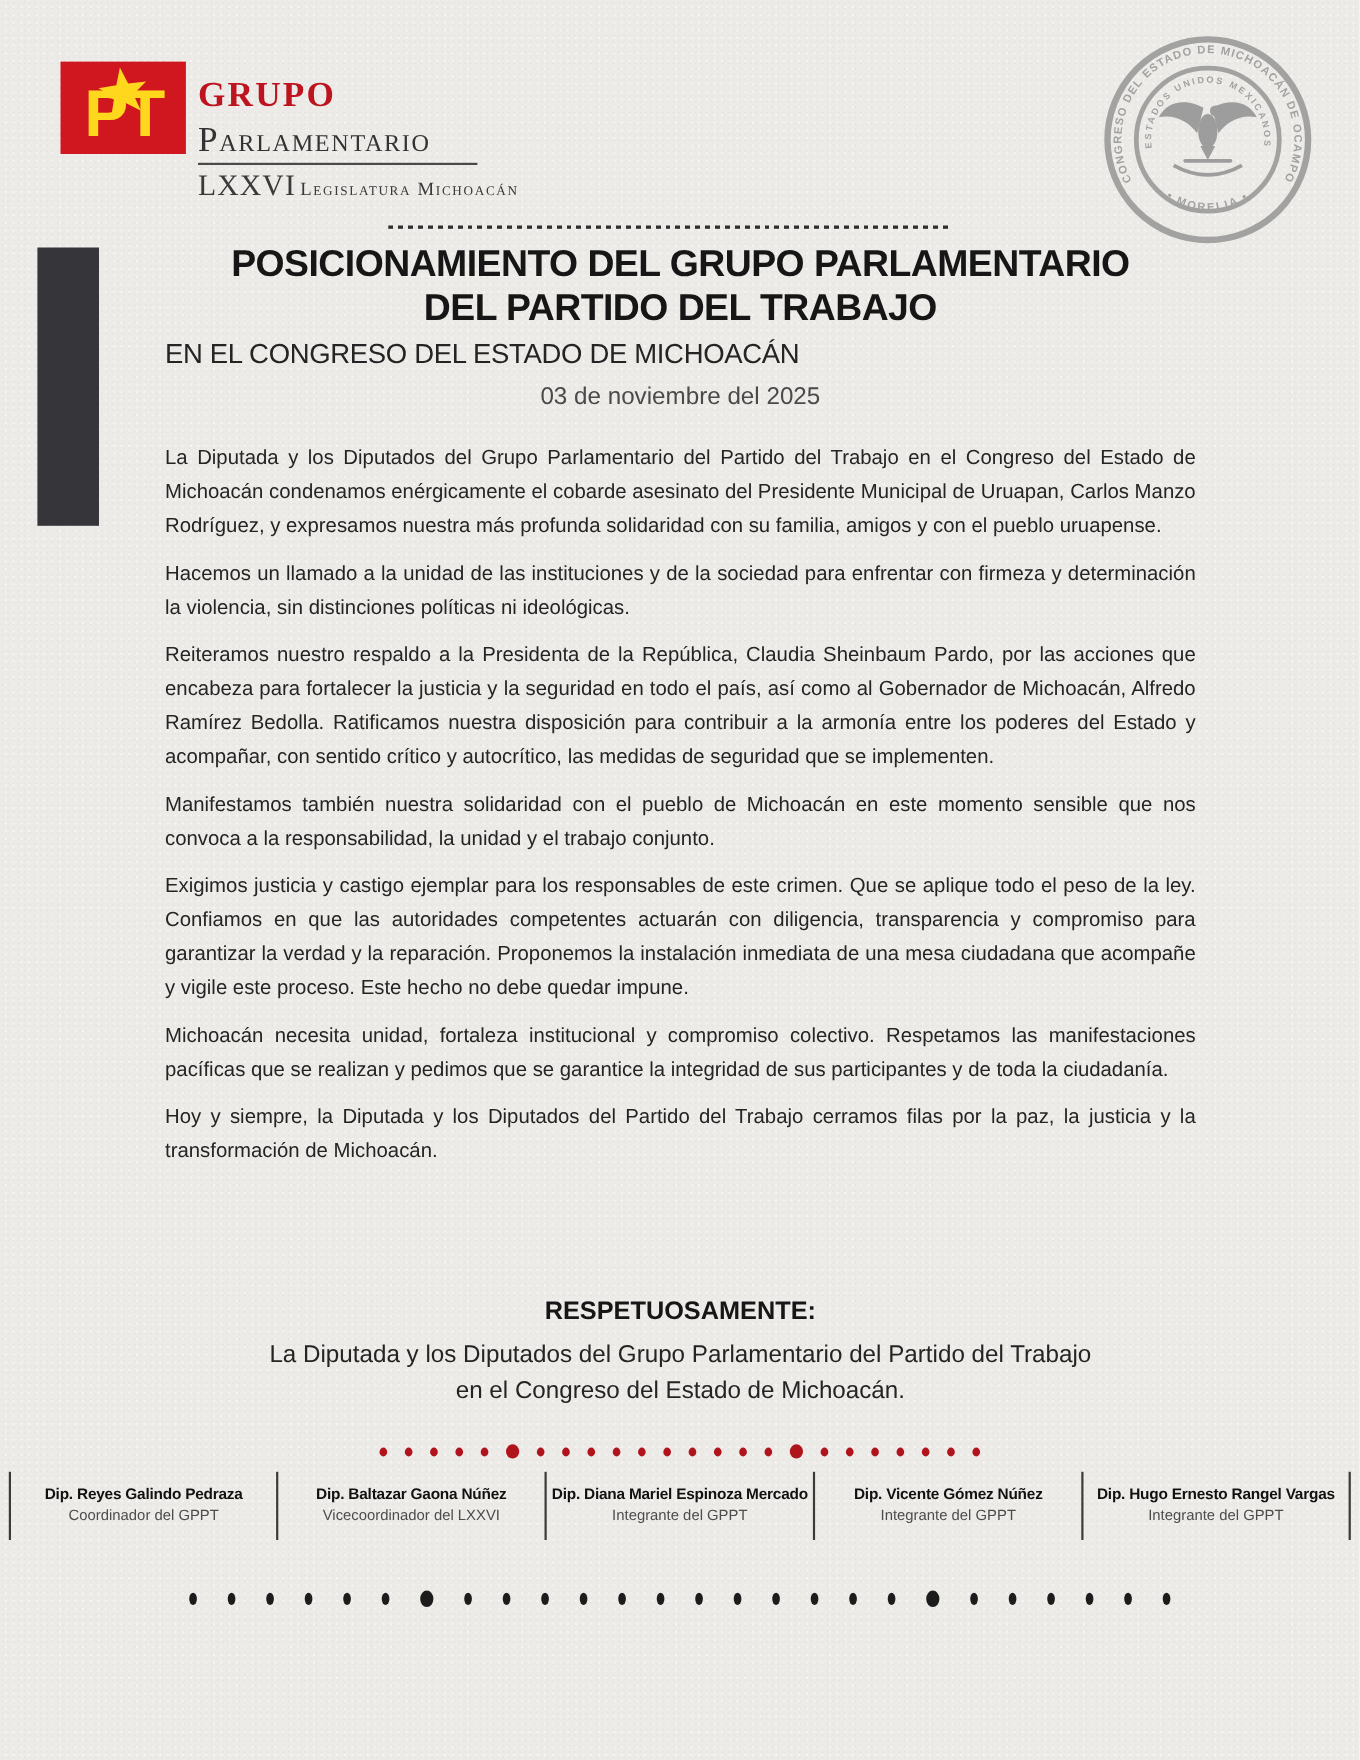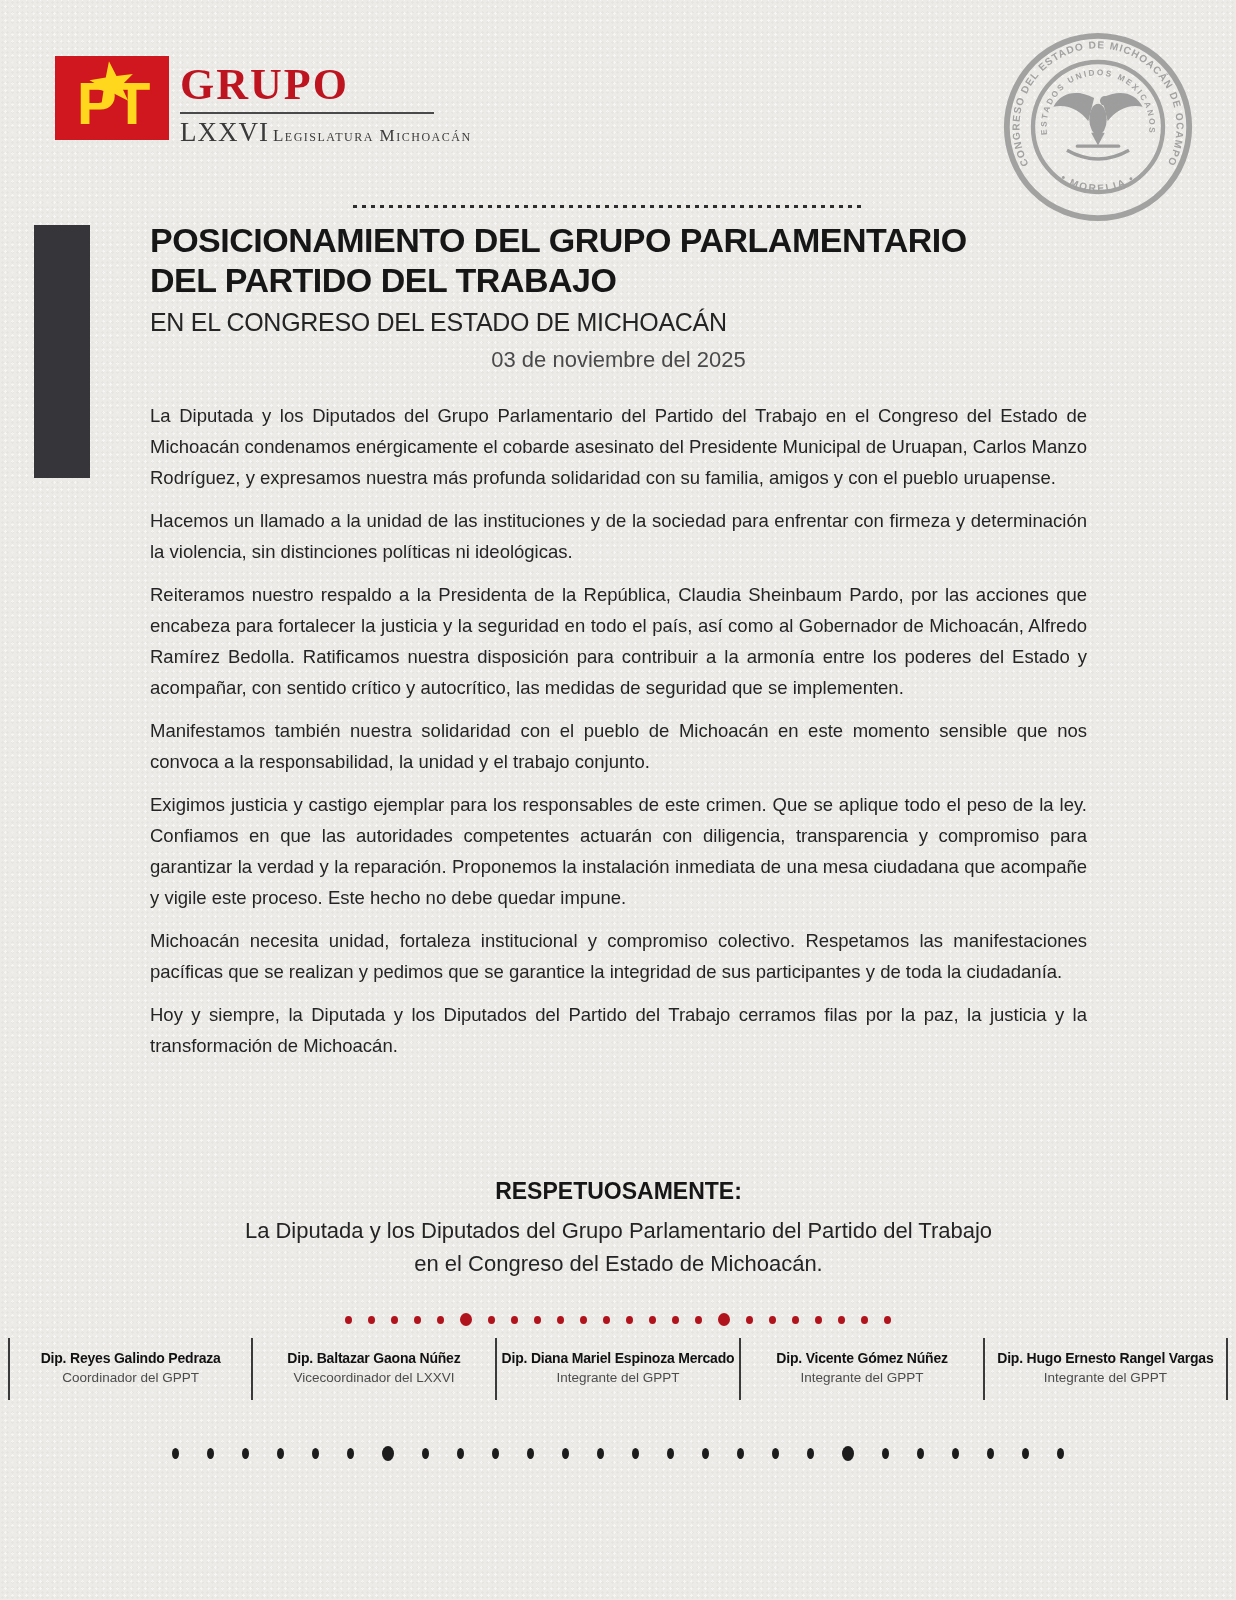--- a/index.html
+++ b/index.html
@@ -17,37 +17,37 @@
   .left-bar{position:absolute;left:34px;top:225px;width:56px;height:253px;background:#35353a;}
 
   
   .pt-box{position:absolute;left:55px;top:56px;width:114px;height:84px;background:#d0161f;}
   .pt-star{position:absolute;left:50%;top:5px;transform:translateX(-50%) rotate(-8deg);width:46px;height:44px;}
   .pt-letters{position:absolute;left:0;right:0;bottom:0;text-align:center;
     font-size:60px;font-weight:800;letter-spacing:-3px;color:#ffd71c;line-height:72px;
     font-family:"Liberation Sans",sans-serif;}
   .logo-text{position:absolute;left:180px;top:62px;}
   .logo-grupo{font-family:"Liberation Serif","DejaVu Serif",serif;font-weight:700;
-    font-size:44px;line-height:46px;letter-spacing:2px;color:#bd1420;}
+    font-size:32px;line-height:46px;letter-spacing:2px;color:#bd1420;}
   .logo-parl{font-family:"Liberation Serif","DejaVu Serif",serif;font-variant:small-caps;
     font-size:32px;line-height:36px;letter-spacing:1.5px;color:#333;}
   .logo-rule{width:254px;height:2px;background:#4a4a4a;margin-top:4px;}
   .logo-leg{margin-top:3px;color:#3a3a3a;font-family:"Liberation Serif","DejaVu Serif",serif;}
   .logo-leg .num{font-size:27px;letter-spacing:1px;}
   .logo-leg .txt{font-size:17px;font-variant:small-caps;letter-spacing:1.5px;}
 
   .seal{position:absolute;left:1001px;top:30px;width:194px;height:194px;opacity:.92;}
 
   
   .dotted-sep{position:absolute;top:205px;left:353px;width:512px;height:3px;
     background:repeating-linear-gradient(90deg,#2e2e2e 0 4.5px,transparent 4.5px 9px);}
 
   
   .main{position:absolute;left:150px;top:220px;width:937px;}
-  .title{margin:0;font-size:34px;line-height:40px;font-weight:700;
+  .title{margin:0;text-align:center;font-size:34px;line-height:40px;font-weight:700;
     letter-spacing:-.5px;color:#161616;}
   .subtitle{margin:8px 0 0;text-align:left;font-size:25px;line-height:28px;font-weight:400;
     letter-spacing:-.3px;color:#242424;}
   .date{margin-top:11px;text-align:center;font-size:22px;color:#4a4a4a;}
 
   .paragraphs{margin-top:27px;}
   .para{margin:0 0 12px;font-size:18.5px;line-height:31px;text-align:justify;color:#242424;}
 
   .closing{position:absolute;left:150px;top:1178px;width:937px;text-align:center;}
   .salutation{font-size:23px;font-weight:700;color:#161616;}
@@ -80,20 +80,21 @@
 
   <div class="pt-box">
     <svg class="pt-star" viewBox="0 0 100 95">
       <polygon fill="#ffd71c" points="50,0 61.8,33.8 97.6,34.5 69,56.2 79.4,90.5 50,70 20.6,90.5 31,56.2 2.4,34.5 38.2,33.8"></polygon>
     </svg>
     <div class="pt-letters">PT</div>
   </div>
 
   <div class="logo-text">
     <div class="logo-grupo">GRUPO</div>
+    <div class="logo-parl">Parlamentario</div>
     <div class="logo-rule"></div>
     <div class="logo-leg">
       <span class="num">LXXVI</span>
       <span class="txt">Legislatura Michoacán</span>
     </div>
   </div>
 
   <svg class="seal" viewBox="0 0 200 200">
     <defs>
       <path id="arcOuter" d="M 29.9,140.5 A 81,81 0 1 1 170.1,140.5" fill="none"></path>

